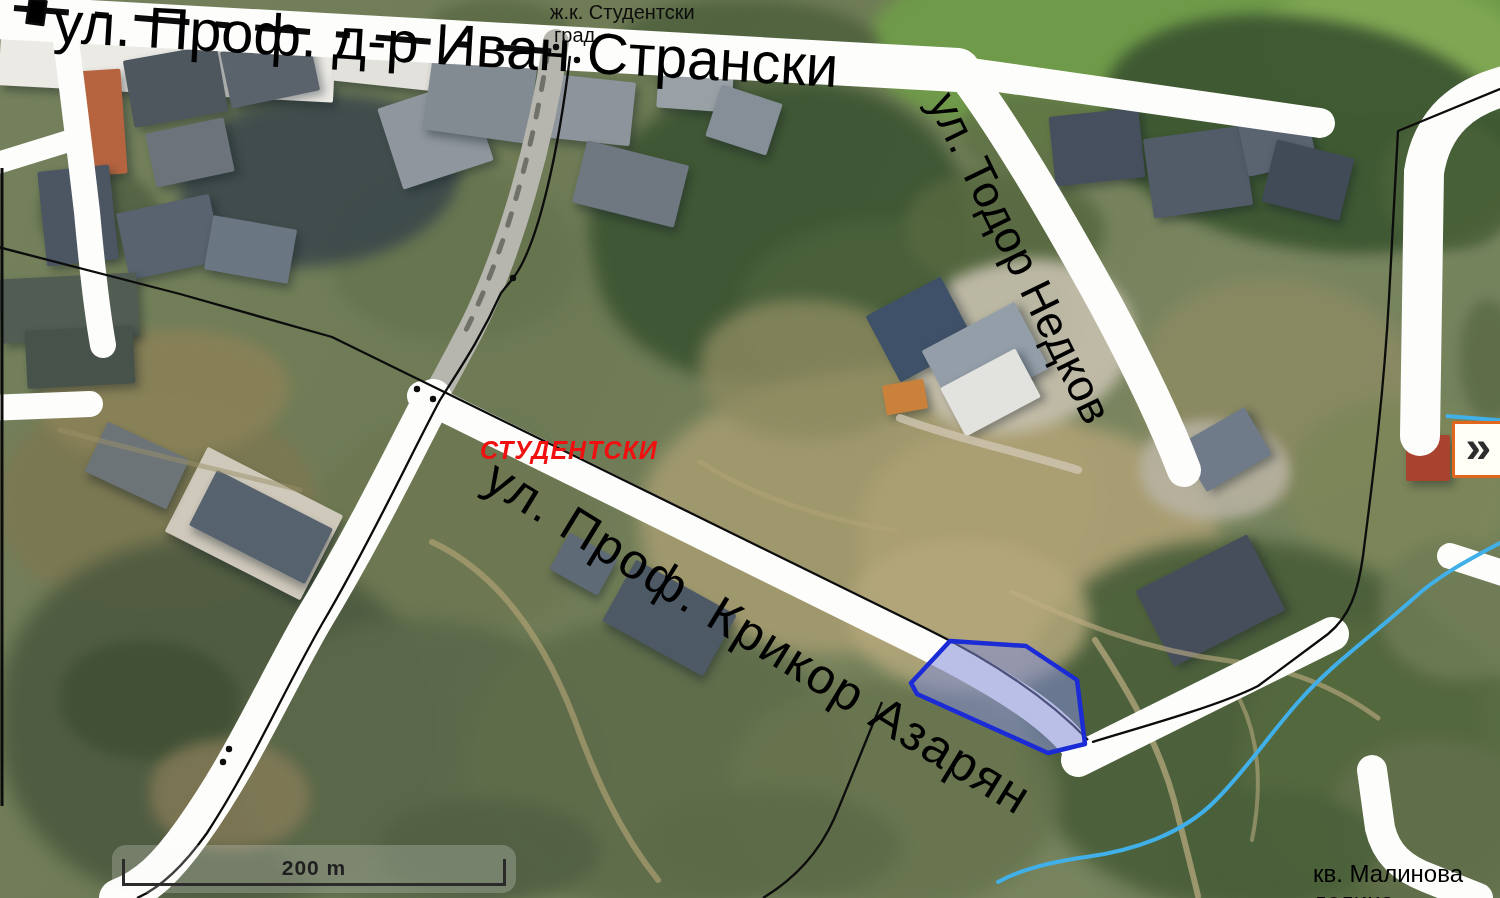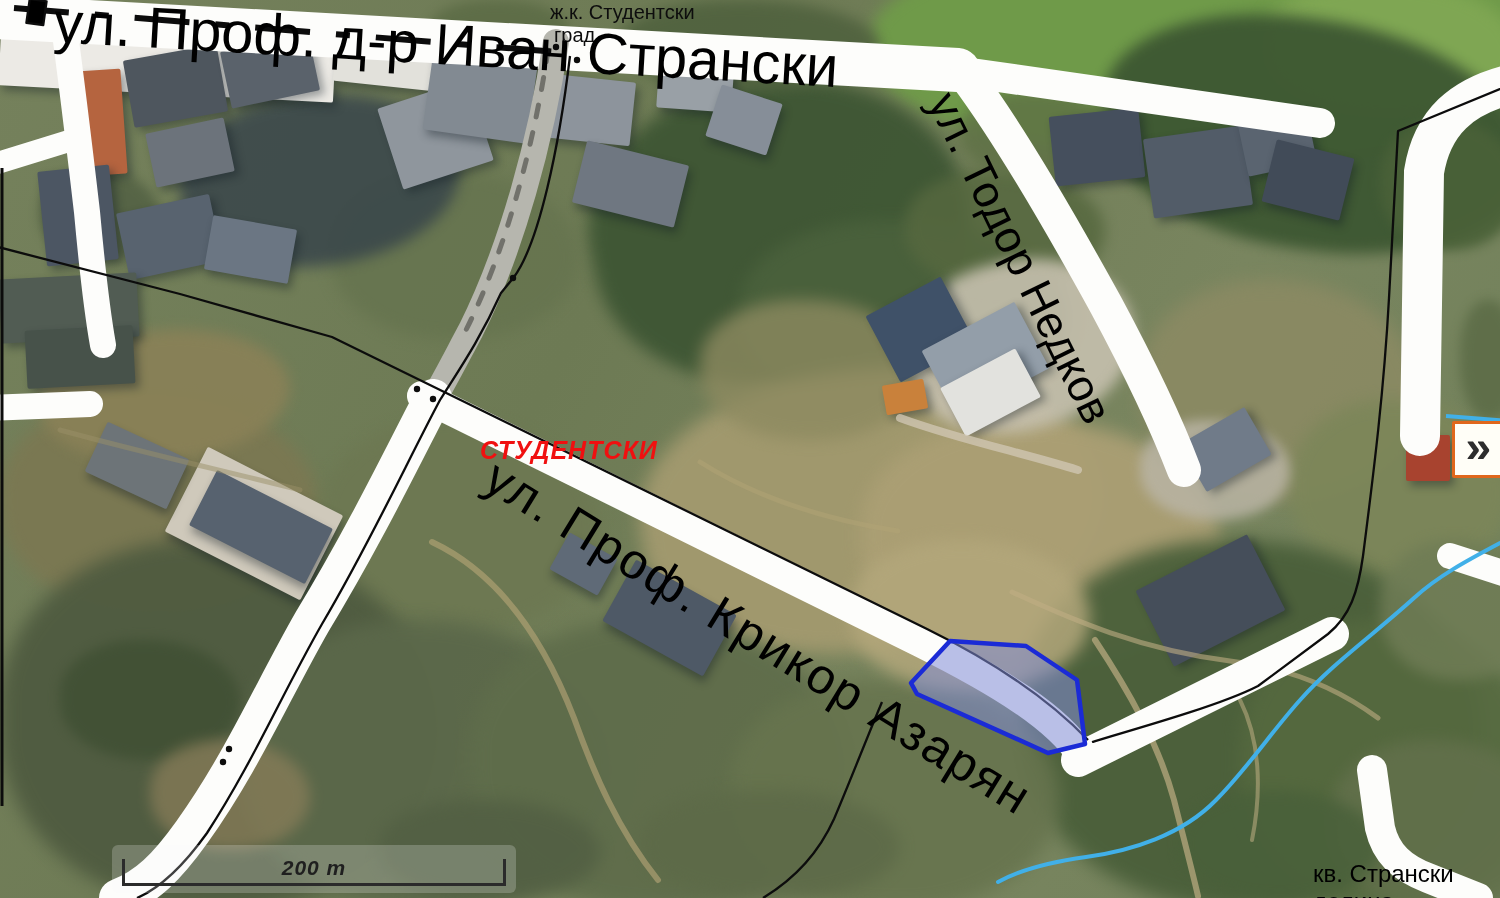--- a/index.html
+++ b/index.html
@@ -19,21 +19,21 @@
   .street-label{position:absolute;white-space:nowrap;color:#000;transform-origin:0 0;font-weight:400;}
   .lbl-top{left:56px;top:-12px;font-size:58px;transform:rotate(3.3deg);}
   .lbl-nedkov{left:964px;top:84px;font-size:45px;transform:rotate(64deg);}
   .lbl-azaryan{left:505px;top:448px;font-size:50px;letter-spacing:2px;transform:rotate(31.5deg);}
   .lbl-complex{position:absolute;left:550px;top:1px;font-size:20px;line-height:23px;color:#0d0d0d;}
   .lbl-complex .l2{margin-left:4px;}
   .lbl-red{position:absolute;left:480px;top:436px;font-size:25px;font-weight:700;letter-spacing:1px;color:#f01010;}
   .lbl-malinova{position:absolute;left:1313px;top:860px;font-size:24px;line-height:28px;color:#000;}
   .scalebar{
     position:absolute;left:112px;top:845px;width:404px;height:48px;
-    background:rgba(250,250,250,.22);border-radius:6px;font-style:italic;
+    background:rgba(250,250,250,.22);border-radius:14px;
   }
   .scalebar .baseline{position:absolute;left:10px;right:10px;bottom:7px;border-bottom:3px solid #2b2b2b;}
   .scalebar .tick{position:absolute;bottom:7px;width:3px;height:27px;background:#2b2b2b;}
   .scalebar .tick.left{left:10px;}
   .scalebar .tick.right{right:10px;}
   .scalebar .scale-text{
     position:absolute;left:0;right:0;bottom:13px;text-align:center;
     font-size:21px;font-weight:700;color:#1f1f1f;letter-spacing:1px;
   }
   .expand-btn{
@@ -181,21 +181,21 @@
   <div class="layer" id="label-layer">
     <div class="lbl-complex">
       <div>ж.к. Студентски</div>
       <div class="l2">град</div>
     </div>
     <div class="street-label lbl-top">ул. Проф. д-р Иван Странски</div>
     <div class="street-label lbl-nedkov">ул. Тодор Недков</div>
     <div class="street-label lbl-azaryan">ул. Проф. Крикор Азарян</div>
     <div class="lbl-red" id="district-red" style="color: rgb(240, 16, 16); font-style: italic;">СТУДЕНТСКИ</div>
     <div class="lbl-malinova">
-      <div>кв. Странски</div>
+      <div>кв. Малинова</div>
       <div>долина</div>
     </div>
   </div>
 
   <div class="layer" id="ui-layer" style="pointer-events:none;">
     <div class="scalebar">
       <div class="baseline"></div>
       <div class="tick left"></div>
       <div class="tick right"></div>
       <div class="scale-text">200 m</div>

